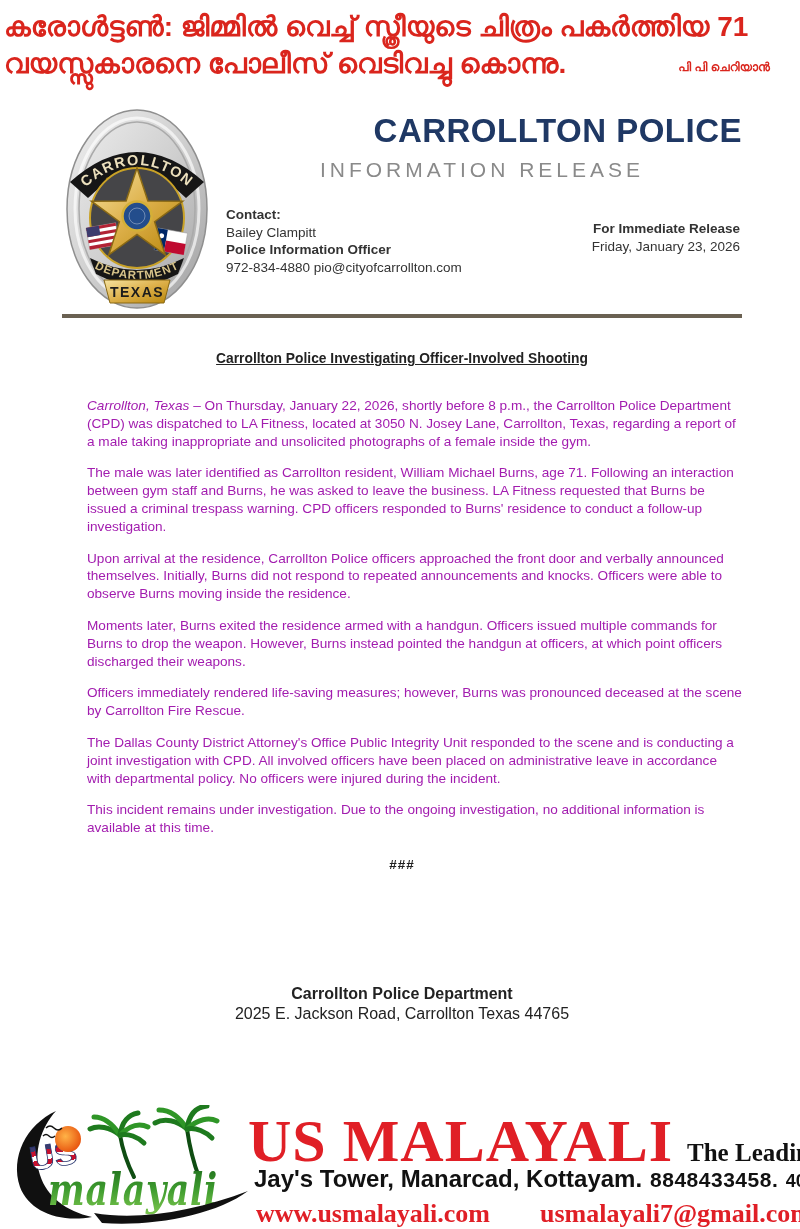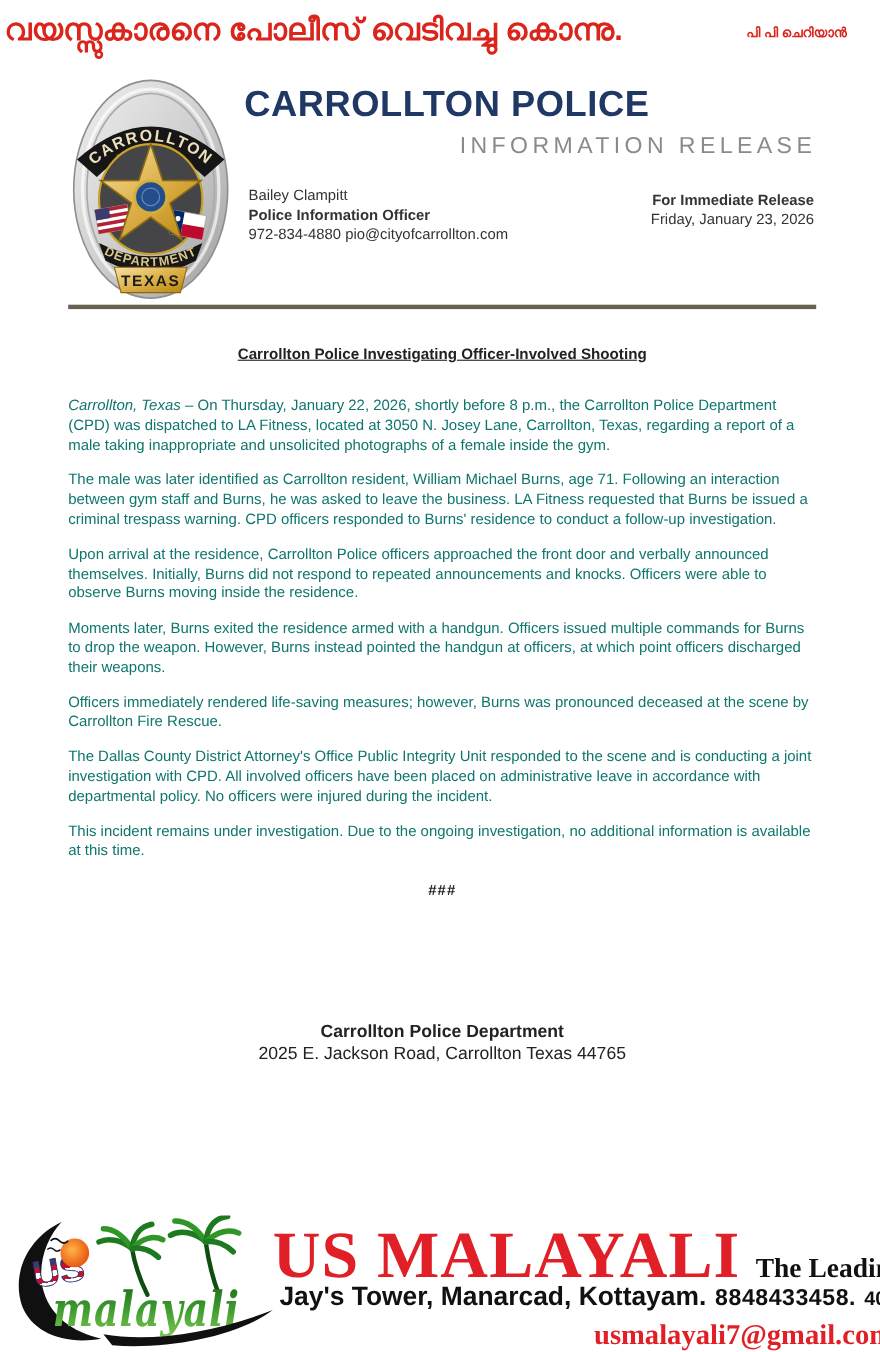--- a/index.html
+++ b/index.html
@@ -16,37 +16,37 @@
   }
   .headline .byline {
     position:absolute; right:30px; bottom:6px;
     font-size:12px; font-weight:bold; line-height:18px;
   }
   
   .press { margin:24px 58px 0 62px; position:relative; }
   .press-header { position:relative; height:206px; }
   .badge-wrap { position:absolute; left:2px; top:0; width:146px; height:206px; }
   .org-title {
-    position:absolute; left:160px; top:6px; width:520px; text-align:left;
+    position:absolute; left:160px; top:6px; width:520px; text-align:right;
     color:#1f3864; font-size:33px; font-weight:bold; letter-spacing:0.5px;
   }
   .doc-type {
-    position:absolute; left:160px; top:52px; width:520px; text-align:right;
+    position:absolute; left:160px; top:52px; width:520px; text-align:center;
     color:#8a8a8a; font-size:21px; letter-spacing:4px; font-weight:400;
   }
   .contact-block { position:absolute; left:164px; top:100px; font-size:13.5px; line-height:17.6px; color:#333; }
   .contact-block .b { font-weight:bold; }
-  .release-meta { position:absolute; right:2px; top:104px; text-align:right; font-size:13.5px; line-height:17.6px; color:#333; }
+  .release-meta { position:absolute; right:2px; top:114px; text-align:right; font-size:13.5px; line-height:17.6px; color:#333; }
   .release-meta .b { font-weight:bold; }
   .rule { height:4px; background:#6a6152; margin-top:2px; }
   .release-title {
     text-align:center; font-weight:bold; text-decoration:underline;
     font-size:13.8px; color:#222; margin-top:33px;
   }
-  .par { font-size:13.6px; line-height:17.8px; margin-top:14px; color:#0f766e; }
+  .par { font-size:13.6px; line-height:17.8px; margin-top:14px; color:#a21caf;margin-left:25px; }
   .par.first { margin-top:31px; }
   .dateline { font-style:italic; }
   .lede-rest { margin-left:4px; }
   .end-mark { text-align:center; font-size:13.5px; font-weight:bold; letter-spacing:1px; margin-top:20px; color:#222; }
   .dept { text-align:center; margin-top:112px; font-size:16px; line-height:20px; color:#222; }
   .dept .org-name { font-weight:bold; }
   
   .site-footer { position:absolute; left:0; bottom:0; width:800px; height:126px; background:#fff; }
   .footer-logo { position:absolute; left:2px; top:2px; width:250px; height:122px; }
   .fl1 { position:absolute; left:248px; top:4px; white-space:nowrap; }
@@ -67,20 +67,21 @@
     position:absolute; top:96px; color:#e01f26;
     font-family:"Liberation Serif",serif; font-weight:bold; font-size:26px; white-space:nowrap;
   }
   .fl3-site { left:256px; }
   .fl3-mail { left:540px; }
 </style>
 </head>
 <body>
 
 <div class="headline">
+  <div>കരോൾട്ടൺ: ജിമ്മിൽ വെച്ച് സ്ത്രീയുടെ ചിത്രം പകർത്തിയ 71</div>
   <div>വയസ്സുകാരനെ പോലീസ് വെടിവച്ചു കൊന്നു.</div>
   <span class="byline">പി പി ചെറിയാൻ</span>
 </div>
 
 <div class="press">
 
   <div class="press-header">
 
     <svg class="badge-wrap" viewBox="0 0 146 206" aria-hidden="true">
       <defs>
@@ -138,20 +139,21 @@
       </text>
 
       <path d="M40,174 L106,174 L100,197 L46,197 Z" fill="url(#gold)" stroke="#8a6914" stroke-width="1"></path>
       <text x="73" y="191" font-size="14" font-weight="bold" fill="#1c1c1c" letter-spacing="1.5" text-anchor="middle" font-family="Liberation Sans,sans-serif">TEXAS</text>
     </svg>
 
     <div class="org-title">CARROLLTON POLICE</div>
     <div class="doc-type">INFORMATION RELEASE</div>
 
     <div class="contact-block">
+      <div class="b">Contact:</div>
       <div>Bailey Clampitt</div>
       <div class="b">Police Information Officer</div>
       <div>972-834-4880 pio@cityofcarrollton.com</div>
     </div>
 
     <div class="release-meta">
       <div class="b">For Immediate Release</div>
       <div>Friday, January 23, 2026</div>
     </div>
   </div>
@@ -238,14 +240,15 @@
   </svg>
 
   <div class="fl1">
     <span class="brand">US MALAYALI</span><span class="tagline">The Leading NRI News Portal</span>
   </div>
 
   <div class="fl2">
     <span class="addr">Jay's Tower, Manarcad, Kottayam.</span><span class="phone1">8848433458</span><span class="phone-sep">.</span><span class="phone2">404 - 431-1485</span>
   </div>
 
+  <div class="fl3-site">www.usmalayali.com</div>
   <div class="fl3-mail">usmalayali7@gmail.com</div>
 </div>
 
 </body></html>

